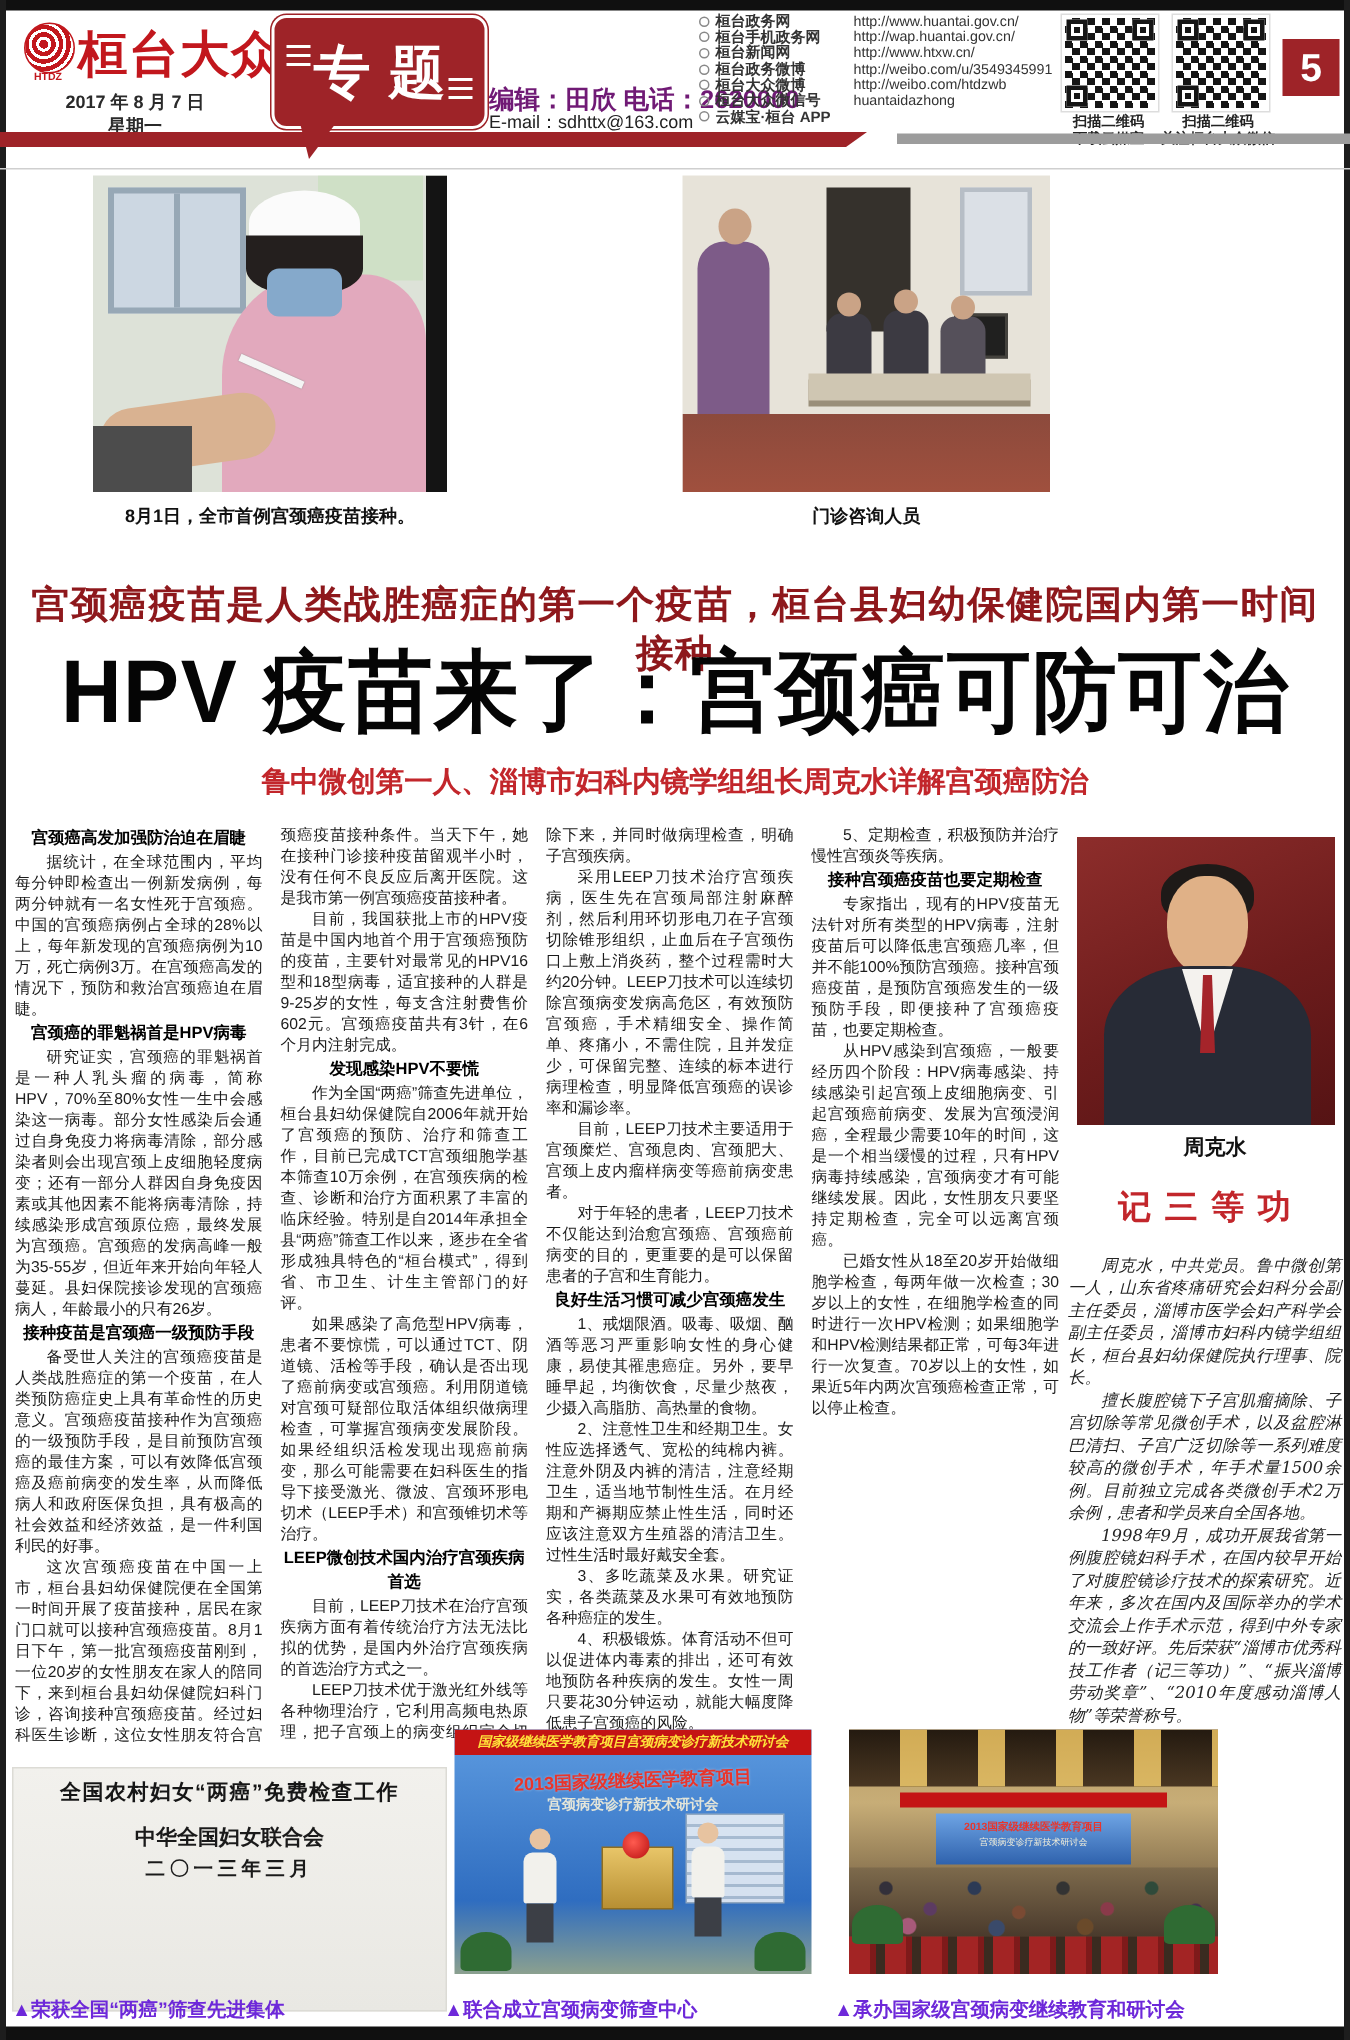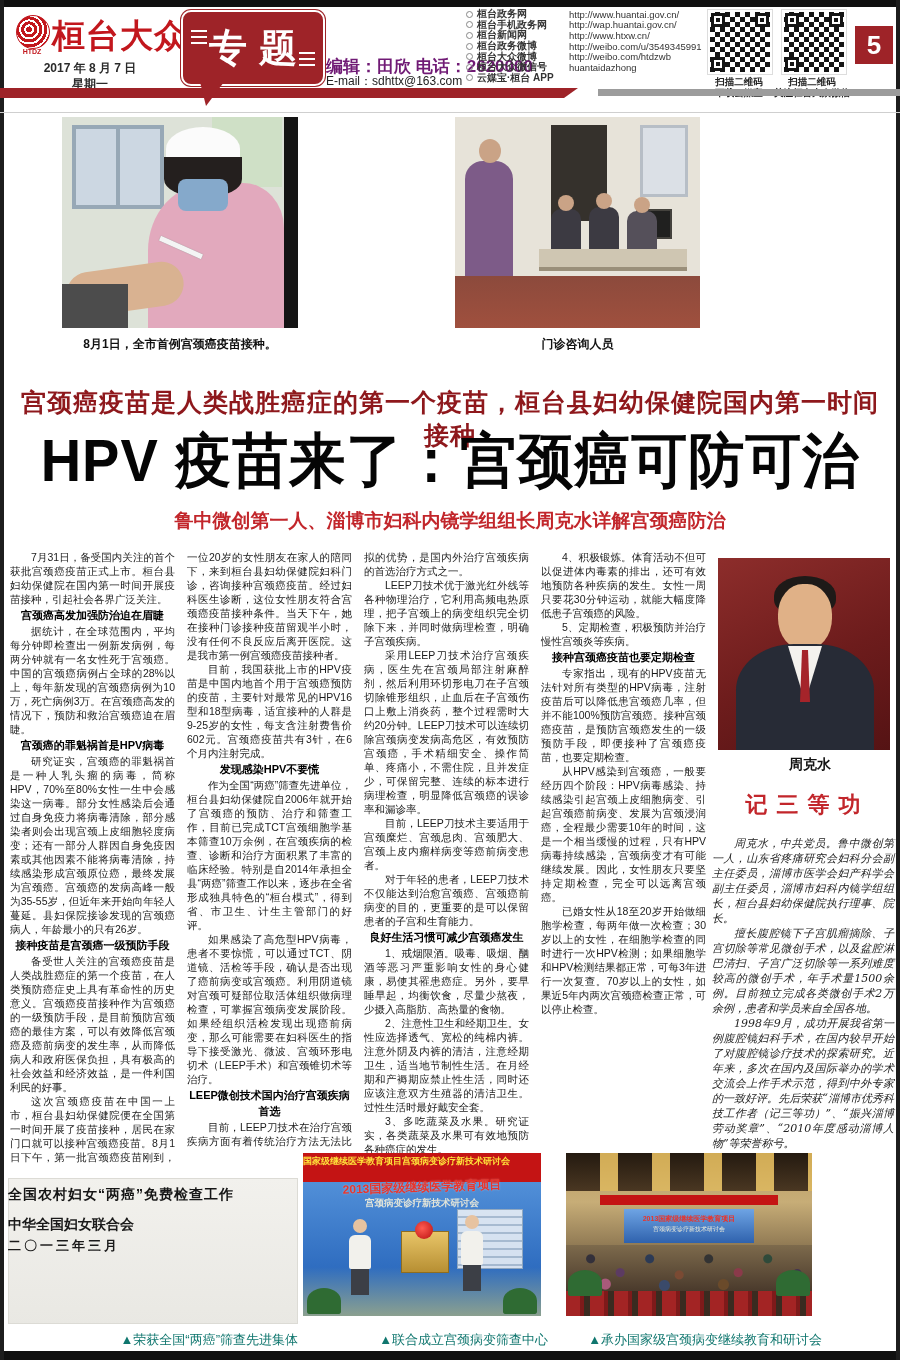--- a/index.html
+++ b/index.html
@@ -76,31 +76,31 @@
   .p-suit{position:absolute;left:18px;top:86px;width:138px;height:110px;border-radius:42% 42% 0 0;background:#272b36;}
   .p-shirt{position:absolute;left:70px;top:88px;width:34px;height:56px;background:#f4f2ee;clip-path:polygon(0 0,100% 0,50% 100%);}
   .p-tie{position:absolute;left:82px;top:92px;width:10px;height:52px;background:#a5242a;clip-path:polygon(20% 0,80% 0,100% 100%,0 100%);}
   .p-name{left:724px;top:756px;width:172px;text-align:center;font-size:14px;font-weight:bold;color:#111;}
   .expert-title{left:712px;top:790px;width:182px;text-align:center;font-size:22px;font-weight:900;color:#c2262b;letter-spacing:9px;text-indent:9px;}
   .expert-body{left:712px;top:836px;width:182px;text-align:justify;
      font-family:"DejaVu Serif","Liberation Serif",serif;font-style:italic;}
   .exp-p{margin:0;text-indent:2em;font-size:11px;line-height:15px;color:#232323;}
 
   
-  .award{left:8px;top:1178px;width:290px;height:146px;background:linear-gradient(#f2f1ed,#e9e8e3);
-     box-shadow:inset 0 0 0 1px #dcdbd5;}
+  .award{left:8px;top:1178px;width:290px;height:163px;background:linear-gradient(#f2f1ed,#e9e8e3);
+     box-shadow:inset 0 0 0 1px #dcdbd5;text-align:center;}
   .aw1{margin-top:8px;font-size:14px;font-weight:900;color:#161616;letter-spacing:1px;}
   .aw2{margin-top:8px;font-size:36px;font-weight:900;color:#c3161c;letter-spacing:16px;text-indent:16px;
       font-family:"Liberation Serif",serif;}
   .aw3{margin-top:12px;font-size:14px;font-weight:bold;color:#1a1a1a;}
   .aw4{margin-top:3px;font-size:13px;font-weight:bold;color:#1a1a1a;letter-spacing:3px;}
   .bphoto{overflow:hidden;}
   .bpC{left:303px;top:1153px;width:238px;height:163px;background:linear-gradient(#5d9be0 0%,#2f6dc0 70%,#8ba08f 100%);}
-  .bpC-banner{position:absolute;left:0;top:0;width:100%;height:29px;background:#c41414;color:#ffe23a;
-     font-size:9px;font-weight:bold;line-height:17px;white-space:nowrap;overflow:hidden;text-align:left;}
+  .bpC-banner{position:absolute;left:0;top:0;width:100%;height:17px;background:#c41414;color:#ffe23a;
+     font-size:9px;font-weight:bold;line-height:17px;white-space:nowrap;overflow:hidden;text-align:center;font-style:italic;}
   .bpC-title{position:absolute;left:0;top:26px;width:100%;text-align:center;color:#e8352c;font-size:12px;
      font-weight:900;transform:rotate(-2deg);text-shadow:0 0 2px rgba(255,255,255,.4);}
   .bpC-sub{position:absolute;left:0;top:44px;width:100%;text-align:center;color:#f3efda;font-size:9.5px;font-weight:bold;opacity:.9;}
   .bpC-bldg{position:absolute;right:18px;top:56px;width:64px;height:58px;background:
      repeating-linear-gradient(#f2f5f8 0 6px,#b9c6d2 6px 8px);opacity:.85;border:1px solid #9fb0bf;}
   .person{position:absolute;width:26px;}
   .person .ph{width:14px;height:14px;border-radius:50%;background:#e7c3a0;margin:0 auto;}
   .person .pb{width:22px;height:34px;border-radius:6px 6px 2px 2px;background:#f2f1ec;margin:2px auto 0;}
   .person .pl{width:18px;height:26px;background:#3c3f46;margin:0 auto;}
   .plaque{position:absolute;left:98px;top:78px;width:46px;height:40px;background:linear-gradient(#e8c568,#b78f33);border:1px solid #8e6d20;}
@@ -124,21 +124,21 @@
      radial-gradient(circle at 70% 60%,#8a3a4a 0 4px,transparent 5px),
      radial-gradient(circle at 82% 30%,#2f4a3a 0 4px,transparent 5px),
      radial-gradient(circle at 94% 62%,#42324f 0 4px,transparent 5px),
      radial-gradient(circle at 16% 85%,#a85a7a 0 5px,transparent 6px),
      radial-gradient(circle at 40% 88%,#3a4a6a 0 5px,transparent 6px),
      radial-gradient(circle at 64% 86%,#6a4a2a 0 5px,transparent 6px),
      radial-gradient(circle at 88% 88%,#4a2a3a 0 5px,transparent 6px),
      linear-gradient(#7d6a4c,#4a3a2c);}
   .bpR-chairs{position:absolute;left:0;top:138px;width:100%;height:25px;background:
      repeating-linear-gradient(90deg,#a32424 0 14px,#7e1a1a 14px 18px,#3a2b20 18px 24px);}
-  .bcap{font-size:13px;font-weight:normal;color:#0f766e;text-align:right;}
+  .bcap{font-size:13px;font-weight:bold;color:#6d28d9;text-align:left;}
   .bcap1{left:8px;top:1331px;width:290px;}
   .bcap2{left:296px;top:1331px;width:252px;}
   .bcap3{left:556px;top:1331px;width:266px;}
 
   
   .win{position:absolute;left:10px;top:8px;width:92px;height:84px;background:#ccd7e2;
      border:4px solid #97a8b6;box-sizing:border-box;}
   .win::after{content:"";position:absolute;left:40px;top:0;width:4px;height:100%;background:#97a8b6;}
   .greenwall{position:absolute;right:16px;top:0;width:70px;height:70px;background:#cfe0c6;}
   .nursebody{position:absolute;right:14px;top:66px;width:136px;height:150px;border-radius:45% 30% 0 0;background:#e2a9bd;}
@@ -275,21 +275,20 @@
     <div class="floorR"></div>
   </div>
   <div class="abs pcap capL">8月1日，全市首例宫颈癌疫苗接种。</div>
   <div class="abs pcap capR">门诊咨询人员</div>
 
   <div class="abs kicker">宫颈癌疫苗是人类战胜癌症的第一个疫苗，桓台县妇幼保健院国内第一时间接种</div>
   <div class="abs mainhl">HPV 疫苗来了：宫颈癌可防可治</div>
   <div class="abs deck">鲁中微创第一人、淄博市妇科内镜学组组长周克水详解宫颈癌防治</div>
 
   <div class="abs article">
-      <p class="art-p">7月31日，备受国内关注的首个获批宫颈癌疫苗正式上市。桓台县妇幼保健院在国内第一时间开展疫苗接种，引起社会各界广泛关注。</p>
       <h3 class="art-h">宫颈癌高发加强防治迫在眉睫</h3>
       <p class="art-p">据统计，在全球范围内，平均每分钟即检查出一例新发病例，每两分钟就有一名女性死于宫颈癌。中国的宫颈癌病例占全球的28%以上，每年新发现的宫颈癌病例为10万，死亡病例3万。在宫颈癌高发的情况下，预防和救治宫颈癌迫在眉睫。</p>
       <h3 class="art-h">宫颈癌的罪魁祸首是HPV病毒</h3>
       <p class="art-p">研究证实，宫颈癌的罪魁祸首是一种人乳头瘤的病毒，简称HPV，70%至80%女性一生中会感染这一病毒。部分女性感染后会通过自身免疫力将病毒清除，部分感染者则会出现宫颈上皮细胞轻度病变；还有一部分人群因自身免疫因素或其他因素不能将病毒清除，持续感染形成宫颈原位癌，最终发展为宫颈癌。宫颈癌的发病高峰一般为35-55岁，但近年来开始向年轻人蔓延。县妇保院接诊发现的宫颈癌病人，年龄最小的只有26岁。</p>
       <h3 class="art-h">接种疫苗是宫颈癌一级预防手段</h3>
       <p class="art-p">备受世人关注的宫颈癌疫苗是人类战胜癌症的第一个疫苗，在人类预防癌症史上具有革命性的历史意义。宫颈癌疫苗接种作为宫颈癌的一级预防手段，是目前预防宫颈癌的最佳方案，可以有效降低宫颈癌及癌前病变的发生率，从而降低病人和政府医保负担，具有极高的社会效益和经济效益，是一件利国利民的好事。</p>
       <p class="art-p">这次宫颈癌疫苗在中国一上市，桓台县妇幼保健院便在全国第一时间开展了疫苗接种，居民在家门口就可以接种宫颈癌疫苗。8月1日下午，第一批宫颈癌疫苗刚到，一位20岁的女性朋友在家人的陪同下，来到桓台县妇幼保健院妇科门诊，咨询接种宫颈癌疫苗。经过妇科医生诊断，这位女性朋友符合宫颈癌疫苗接种条件。当天下午，她在接种门诊接种疫苗留观半小时，没有任何不良反应后离开医院。这是我市第一例宫颈癌疫苗接种者。</p>
       <p class="art-p">目前，我国获批上市的HPV疫苗是中国内地首个用于宫颈癌预防的疫苗，主要针对最常见的HPV16型和18型病毒，适宜接种的人群是9-25岁的女性，每支含注射费售价602元。宫颈癌疫苗共有3针，在6个月内注射完成。</p>
       <h3 class="art-h">发现感染HPV不要慌</h3>
       <p class="art-p">作为全国“两癌”筛查先进单位，桓台县妇幼保健院自2006年就开始了宫颈癌的预防、治疗和筛查工作，目前已完成TCT宫颈细胞学基本筛查10万余例，在宫颈疾病的检查、诊断和治疗方面积累了丰富的临床经验。特别是自2014年承担全县“两癌”筛查工作以来，逐步在全省形成独具特色的“桓台模式”，得到省、市卫生、计生主管部门的好评。</p>

